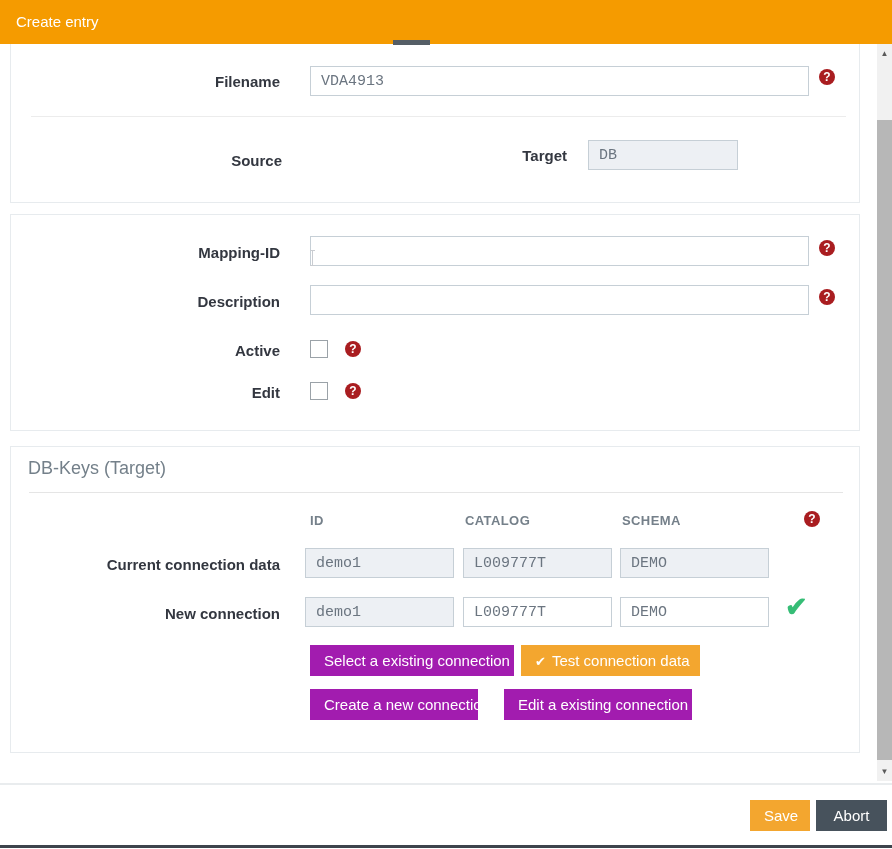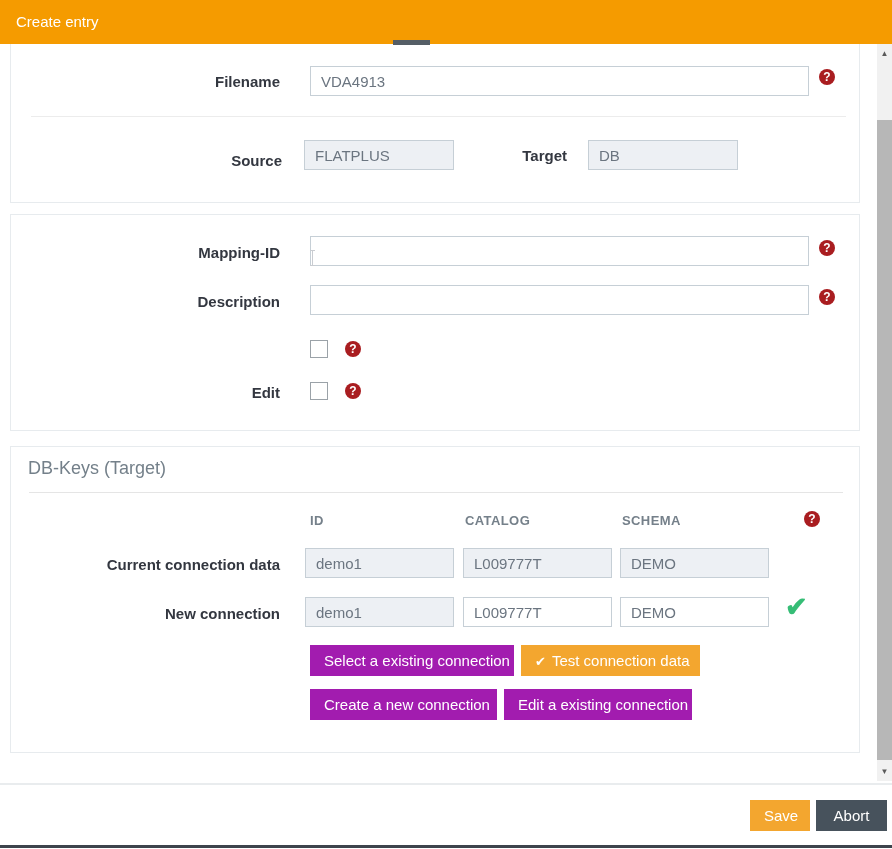--- a/index.html
+++ b/index.html
@@ -38,21 +38,21 @@
   
   .flabel {
     position:absolute; text-align:right;
     font-size:15px; font-weight:bold; color:#333740;
   }
 
   
   .tinput {
     position:absolute; height:30px;
     border:1px solid #c6cfd6; background:#ffffff;
-    font-family:Liberation Sans, sans-serif;
+    font-family:Liberation Mono, monospace;
     font-size:15px; color:#6b7580; padding:0 10px;
     border-radius:0; outline:none;
   }
   .tinput.disabled { background:#edf0f4; }
 
   .checkbox {
     position:absolute; width:18px; height:18px;
     background:#ffffff; border:1px solid #9ba2a8;
   }
 
@@ -124,35 +124,35 @@
   <div class="tab-indicator"></div>
 
   <div class="panel panel-1">
     <div class="divider" style="left:20px; top:72px; width:815px;"></div>
   </div>
   <div class="flabel" style="left:100px; top:73px; width:180px;">Filename</div>
   <input class="tinput" style="left: 310px; top: 66px; width: 499px;" value="VDA4913">
   <div class="help-icon" style="left:819px; top:69px;">?</div>
 
   <div class="flabel" style="left:130px; top:152px; width:152px;">Source</div>
-  <input class="tinput disabled" style="left: 304px; top: 140px; width: 150px;" disabled="" value="FLATPLUS">
   <div class="flabel" style="left:430px; top:147px; width:137px;">Target</div>
   <input class="tinput disabled" style="left: 588px; top: 140px; width: 150px;" disabled="" value="DB">
 
   <div class="panel panel-2"></div>
 
   <div class="flabel" style="left:100px; top:244px; width:180px;">Mapping-ID</div>
   <input class="tinput" style="left: 310px; top: 236px; width: 499px;" value="">
   <div class="text-cursor" style="left:312px; top:250px;"></div>
   <div class="help-icon" style="left:819px; top:240px;">?</div>
 
   <div class="flabel" style="left:100px; top:293px; width:180px;">Description</div>
   <input class="tinput" style="left: 310px; top: 285px; width: 499px;" value="">
   <div class="help-icon" style="left:819px; top:289px;">?</div>
 
+  <div class="flabel" style="left:100px; top:342px; width:180px;">Active</div>
   <div class="checkbox" style="left:310px; top:340px;"></div>
   <div class="help-icon" style="left:345px; top:341px;">?</div>
 
   <div class="flabel" style="left:100px; top:384px; width:180px;">Edit</div>
   <div class="checkbox" style="left:310px; top:382px;"></div>
   <div class="help-icon" style="left:345px; top:383px;">?</div>
 
   <div class="panel panel-3">
     <div class="divider" style="left:18px; top:45px; width:814px; background:#e5e5e5;"></div>
   </div>
@@ -169,21 +169,21 @@
   <input class="tinput disabled" style="left: 620px; top: 548px; width: 149px;" disabled="" value="DEMO">
 
   <div class="flabel" style="left:60px; top:605px; width:220px;">New connection</div>
   <input class="tinput disabled" style="left: 305px; top: 597px; width: 149px;" disabled="" value="demo1">
   <input class="tinput" style="left: 463px; top: 597px; width: 149px;" value="L009777T">
   <input class="tinput" style="left: 620px; top: 597px; width: 149px;" value="DEMO">
   <div class="check-ok">✔</div>
 
   <button class="btn btn-grey" style="left:310px; top:645px; width:204px;">Select a existing connection</button>
   <button class="btn btn-orange" style="left:521px; top:645px; width:179px;"><span class="btn-check">✔</span><span>Test connection data</span></button>
-  <button class="btn btn-grey" style="left:310px; top:689px; width:187px;">Create a new connection</button>
+  <button class="btn btn-grey" style="left:310px; top:689px; width:168px;">Create a new connection</button>
   <button class="btn btn-grey" style="left:504px; top:689px; width:188px;">Edit a existing connection</button>
 
   <div class="scrollbar">
     <div class="sb-arrow sb-up">▲</div>
     <div class="sb-thumb"></div>
     <div class="sb-arrow sb-down">▼</div>
   </div>
 
   <div class="footer-divider"></div>
   <button class="btn btn-orange btn-save">Save</button>

